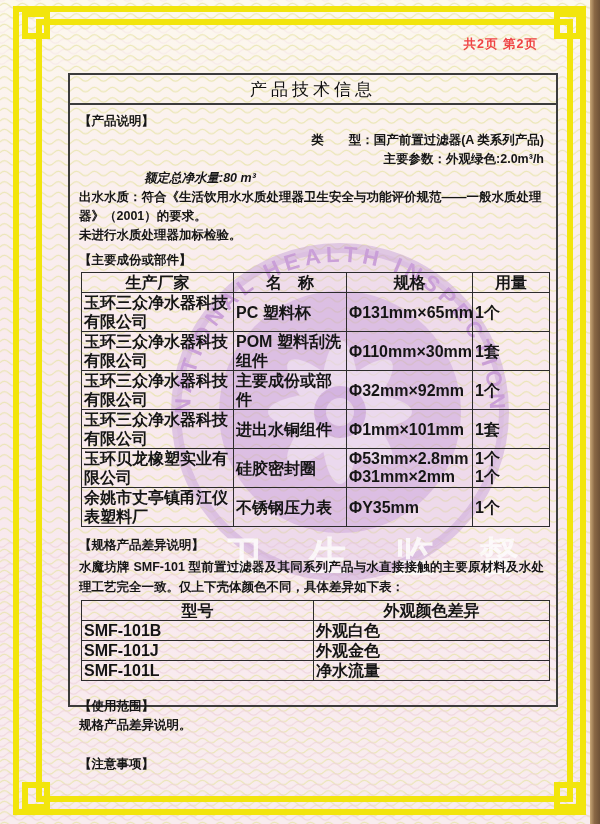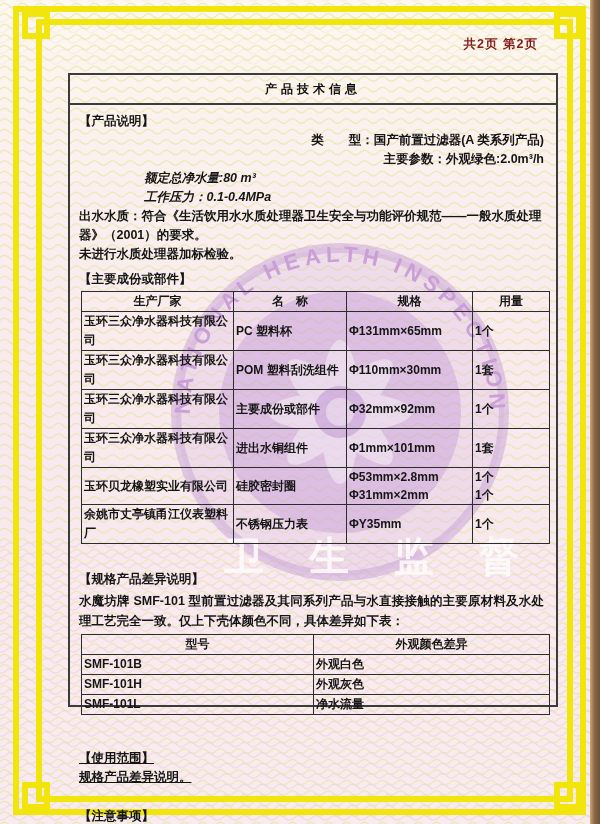--- a/index.html
+++ b/index.html
@@ -23,57 +23,57 @@
   .frame.outer { left:13px; top:6px; right:14px; bottom:9px; }
   .frame.inner { left:36px; top:19px; right:27px; bottom:22px; }
   .knot { position:absolute; width:28px; height:28px; border:6px solid #f2e50c; background:transparent; }
   .knot.tl { left:22px; top:11px; }
   .knot.tr { right:18px; top:11px; }
   .knot.bl { left:22px; bottom:14px; }
   .knot.br { right:18px; bottom:14px; }
 
   .page-info {
     position:absolute; top:36px; right:62px;
-    font-size:12.5px; font-weight:bold; color:#7f1d1d; letter-spacing:1px;
+    font-size:12.5px; font-weight:bold; color:#ef4444; letter-spacing:1px;
   }
 
   
   .sheet {
     position:absolute; left:68px; top:73px; width:490px; height:634px;
     border:2px solid #3c3c3c; color:#121212;
   }
   .title-row {
     height:30px; border-bottom:2px solid #3c3c3c;
     display:flex; align-items:center; justify-content:center;
-    font-size:12px; font-weight:bold; letter-spacing:4px; color:#101010;
+    font-size:17px; font-weight:normal; letter-spacing:4px; color:#101010;
   }
   .box-body { padding:5px 12px 0 9px; font-size:12.5px; font-weight:bold; line-height:19px; color:#151515; }
   .sec-heading { font-size:12.5px; font-weight:bold; margin-top:2px; }
   .param-line { white-space:pre;text-align:right; }
   .indent { padding-left:65px;font-style:italic; }
 
   table { border-collapse:collapse; width:100%; table-layout:fixed; }
   td,th {
-    border:1.5px solid #2c2c2c; font-size:12px; font-weight:bold;
+    border:1.5px solid #2c2c2c; font-size:16px; font-weight:bold;
     vertical-align:middle; padding:0 2px; color:#151515;margin-left:12px;
   }
   .tbl-components { margin:2px 0 0 2px; width:468px; }
   .tbl-components tr { height:18px; }
   .tbl-components tr.tall { height:37px; }
   .tbl-components col.c1{width:152px;} .tbl-components col.c2{width:113px;}
   .tbl-components col.c3{width:126px;} .tbl-components col.c4{width:77px;}
   .twoline div { line-height:18px; }
 
   .tbl-models { margin:3px 0 0 2px; width:468px; }
   .tbl-models tr { height:18.5px; }
   .tbl-models col.m1{width:232px;} .tbl-models col.m2{width:236px;}
 
   .diff-paragraph { margin-top:2px; line-height:20px; text-align:justify; }
 
-  .usage-block { margin-top:34px;text-decoration:underline; }
+  .usage-block { margin-top:16px; }
   .notes-block { margin-top:20px; }
 
   .wm-cn { font-family:"Liberation Sans","DejaVu Sans",sans-serif; font-weight:bold; }
 </style>
 </head>
 <body>
 
 <div class="paper"></div>
 
 <svg class="layer" width="600" height="824" aria-hidden="true">
@@ -126,21 +126,20 @@
 <div class="sheet">
 
   <div class="title-row">产品技术信息</div>
 
   <div class="box-body">
 
     <div class="sec-heading">【产品说明】</div>
     <div class="param-line"><span>类　　型：</span><span>国产前置过滤器(A 类系列产品)</span></div>
     <div class="param-line"><span>主要参数：</span><span>外观绿色:2.0m³/h</span></div>
     <div class="indent">额定总净水量:80 m³</div>
-    <div class="indent">工作压力：0.1-0.4MPa</div>
     <div>出水水质：符合《生活饮用水水质处理器卫生安全与功能评价规范——一般水质处理器》（2001）的要求。</div>
     <div>未进行水质处理器加标检验。</div>
 
     <div class="sec-heading" style="margin-top:6px">【主要成份或部件】</div>
     <table class="tbl-components">
       <colgroup>
           <col class="c1">
           <col class="c2">
           <col class="c3">
           <col class="c4">
@@ -190,39 +189,39 @@
       </tr>
       <tr>
         <td>余姚市丈亭镇甬江仪表塑料厂</td>
         <td>不锈钢压力表</td>
         <td>ΦY35mm</td>
         <td>1个</td>
       </tr>
     </tbody>
       </table>
 
-    <div class="sec-heading" style="margin-top:26px">【规格产品差异说明】</div>
+    <div class="sec-heading" style="margin-top:9px">【规格产品差异说明】</div>
     <div class="diff-paragraph">水魔坊牌 SMF-101 型前置过滤器及其同系列产品与水直接接触的主要原材料及水处理工艺完全一致。仅上下壳体颜色不同，具体差异如下表：</div>
     <table class="tbl-models">
       <colgroup>
           <col class="m1">
           <col class="m2">
         </colgroup>
       <tbody>
           <tr>
         <th>型号</th>
         <th>外观颜色差异</th>
       </tr>
       <tr>
         <td>SMF-101B</td>
         <td>外观白色</td>
       </tr>
       <tr>
-        <td>SMF-101H</td>
-        <td>外观灰色</td>
+        <td>SMF-101J</td>
+        <td>外观金色</td>
       </tr>
       <tr>
         <td>SMF-101L</td>
         <td>净水流量</td>
       </tr>
     </tbody>
       </table>
 
     <div class="usage-block">
       <div class="sec-heading">【使用范围】</div>

